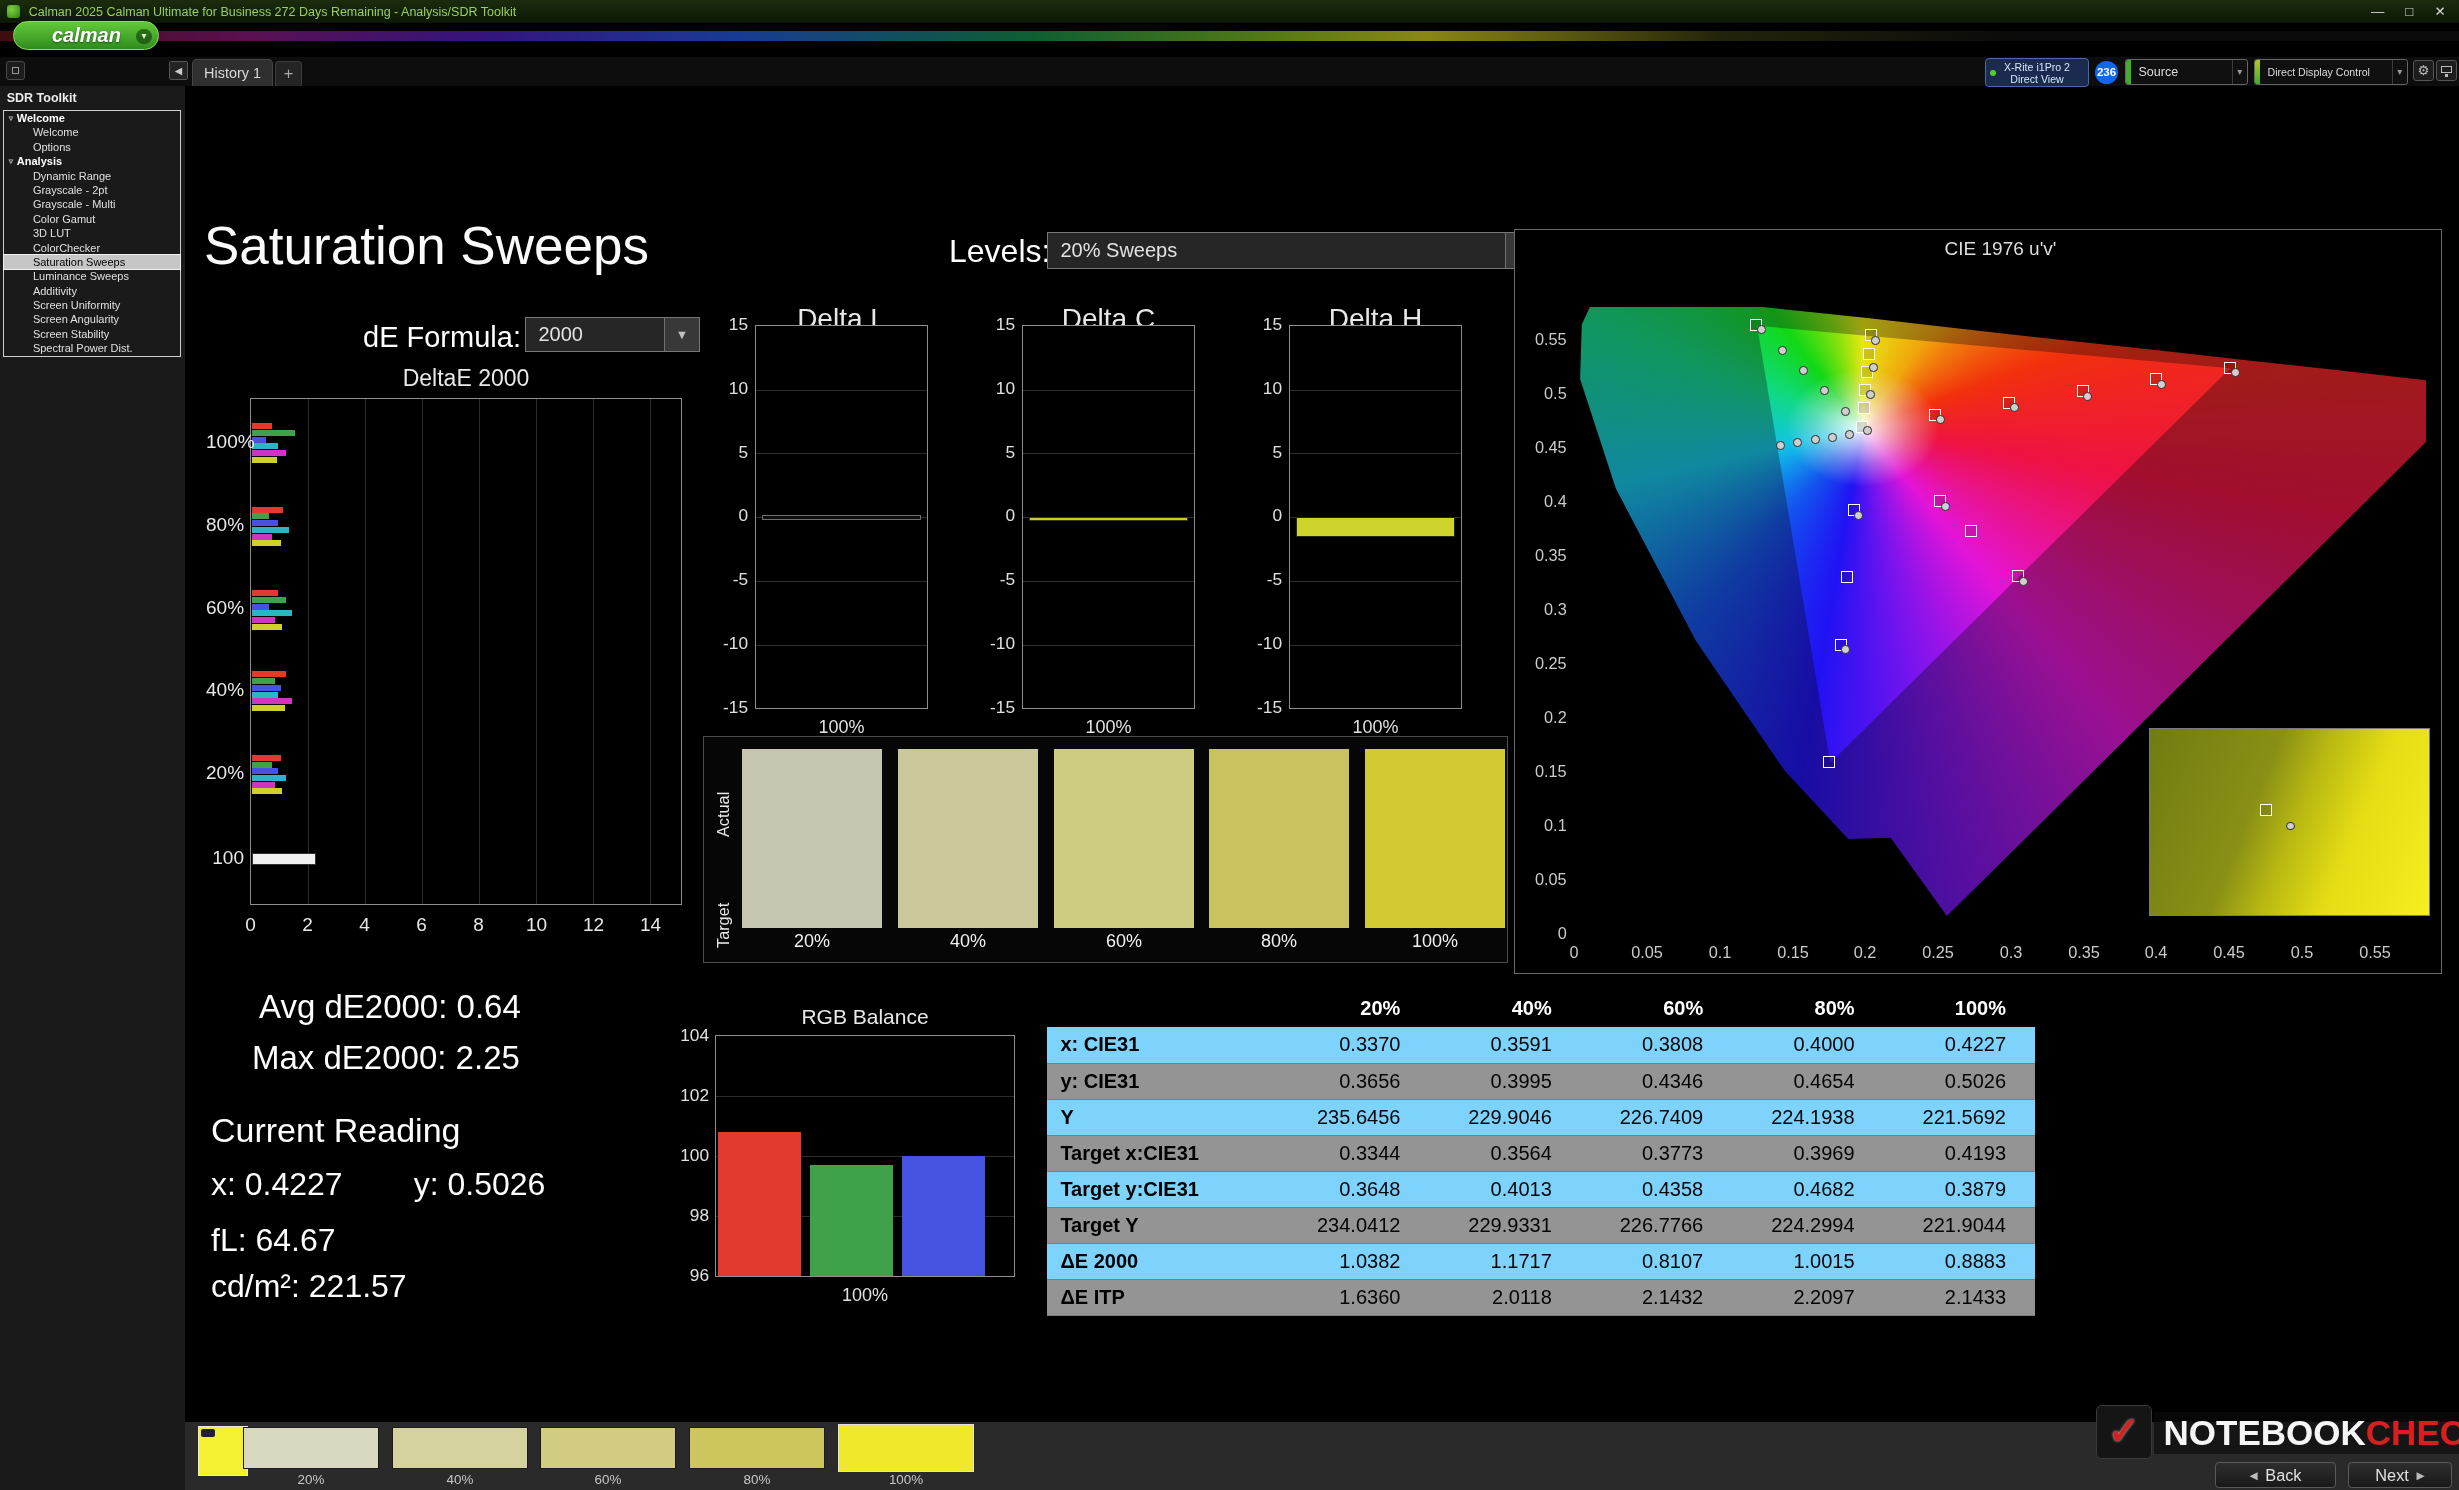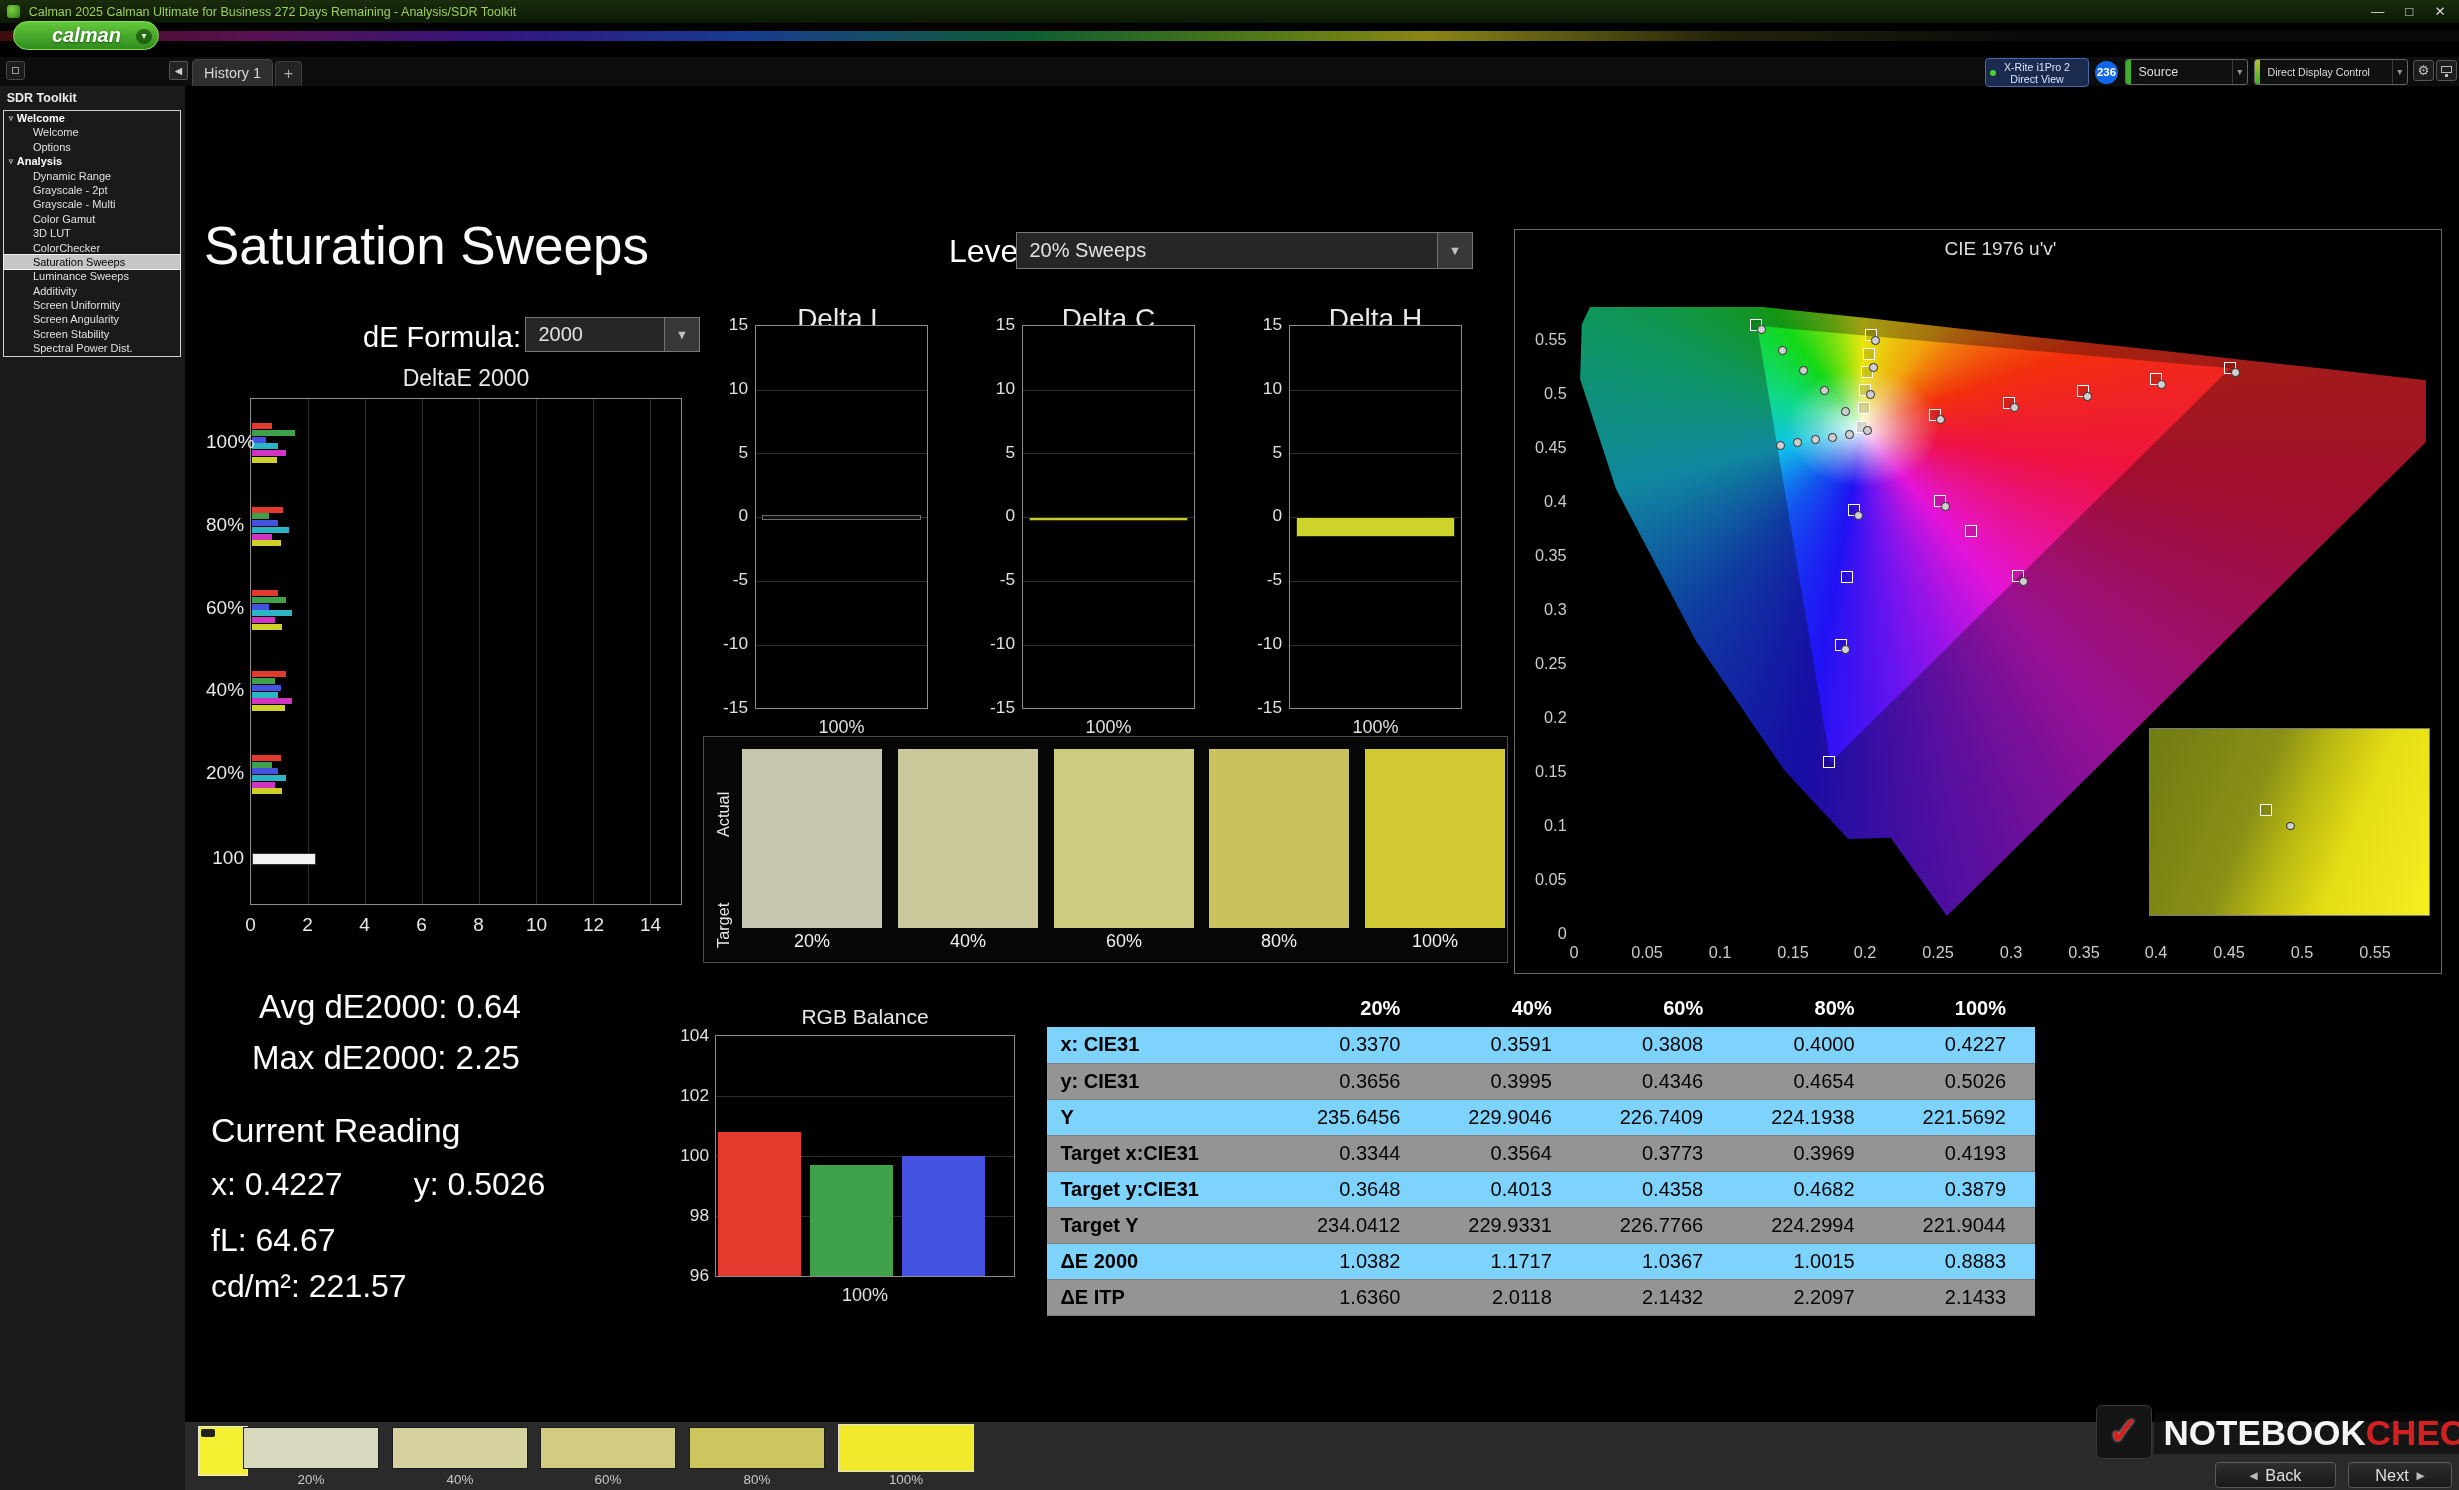--- a/index.html
+++ b/index.html
@@ -72,21 +72,21 @@
   .tree-item.child { padding-left:29px; }
   .tree-item.sel { background:#c6c6c6; color:#000; outline:1px solid #f0f0f0; }
 
   
   .page-title { position:absolute; left:204px; top:215px; font-size:53px; font-weight:normal; color:#fafafa; }
   .levels-label { position:absolute; left:949px; top:233px; font-size:32px; color:#fff; }
   .dropdown { position:absolute; background:#262626; border:1px solid #777; display:flex; align-items:center; }
   .dropdown .dlbl { flex:1; padding-left:12.5px; font-size:20px; color:#e2e2e2; white-space:nowrap; }
   .dropdown .darr { flex:0 0 35px; height:100%; background:#383838; border-left:1px solid #707070;
     color:#c0c0c0; font-size:12.5px; display:flex; align-items:center; justify-content:center; }
-  .levels-dd { left:1016px; top:232px; width:457px; height:37px; }
+  .levels-dd { left:1047px; top:232px; width:494px; height:37px; }
   .formula-label { position:absolute; left:363px; top:321px; font-size:29px; color:#fff; }
   .formula-dd { left:525px; top:317px; width:175px; height:35px; }
 
   
   .de-chart { position:absolute; left:206px; top:363px; width:480px; height:588px; }
   .de-title { position:absolute; left:44px; top:1.9px; width:432px; text-align:center; font-size:23px; color:#e8e8e8; }
   .de-plot { position:absolute; left:44px; top:35px; width:432px; height:507px; border:1px solid #8f8f8f; background:#000; }
   .vgrid { position:absolute; top:0; width:1px; height:100%; background:#2c2c2c; }
   .hgrid { position:absolute; left:0; width:100%; height:1px; background:#2c2c2c; }
   .de-ylabel { position:absolute; left:0; width:38px; text-align:right; font-size:19px; color:#e8e8e8; }
@@ -597,21 +597,21 @@
           <td>234.0412</td>
           <td>229.9331</td>
           <td>226.7766</td>
           <td>224.2994</td>
           <td>221.9044</td>
         </tr>
         <tr class="odd">
           <th>ΔE 2000</th>
           <td>1.0382</td>
           <td>1.1717</td>
-          <td>1.0367</td>
+          <td>0.8107</td>
           <td>1.0015</td>
           <td>0.8883</td>
         </tr>
         <tr class="even">
           <th>ΔE ITP</th>
           <td>1.6360</td>
           <td>2.0118</td>
           <td>2.1432</td>
           <td>2.2097</td>
           <td>2.1433</td>

